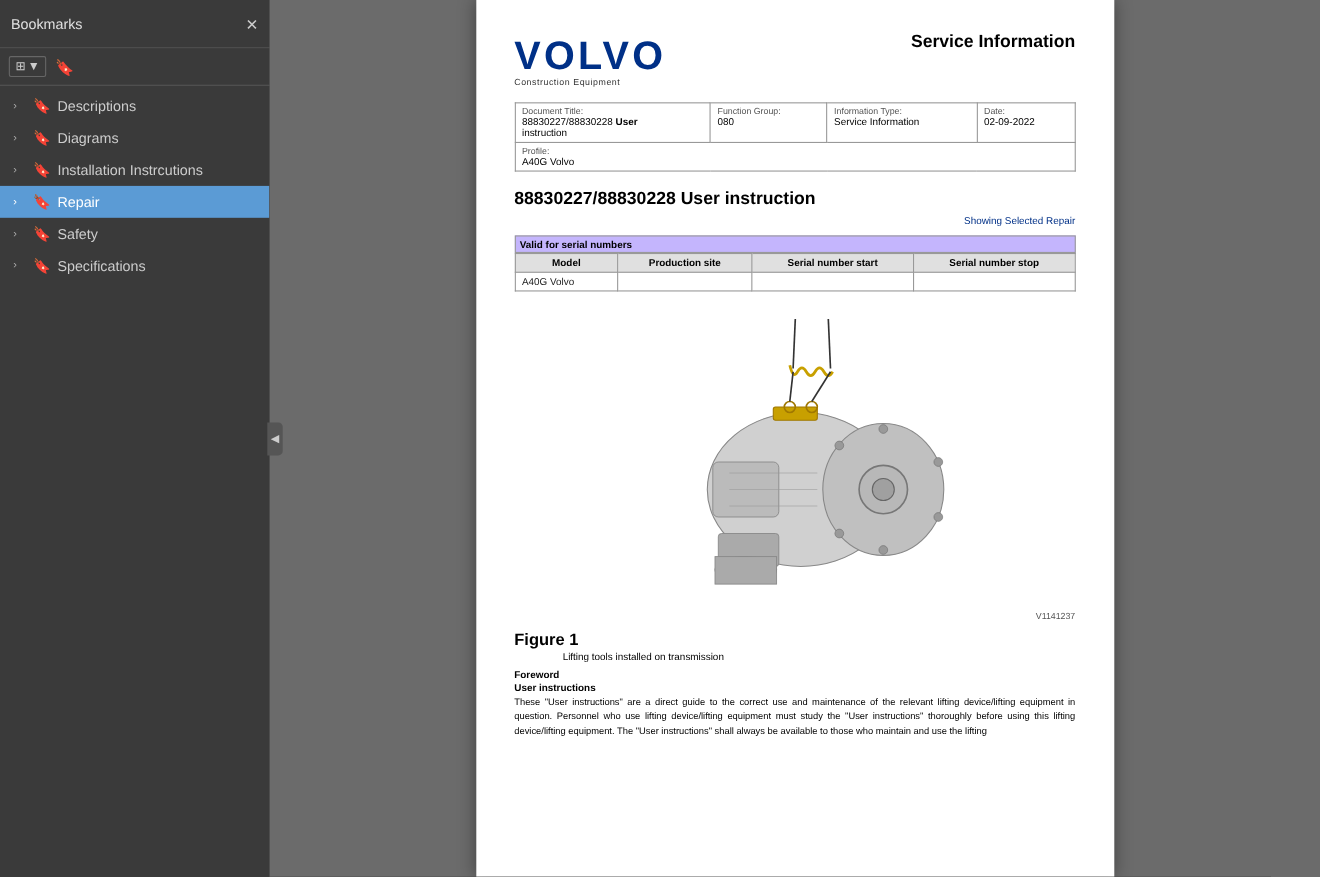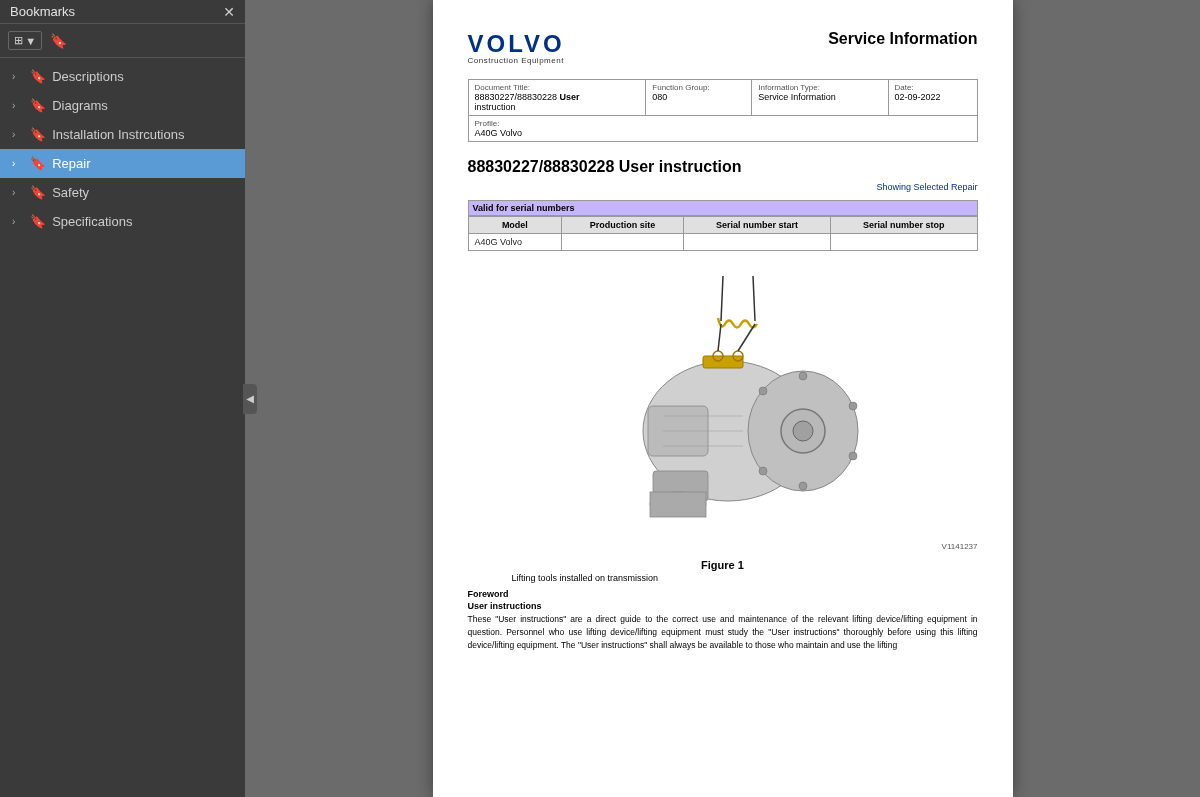--- a/index.html
+++ b/index.html
@@ -16,21 +16,21 @@
       position: relative;
     }
 
     .sidebar-header {
       display: flex;
       align-items: center;
       justify-content: space-between;
       padding: 6px 10px;
       background: #3a3a3a;
       border-bottom: 1px solid #555;
-      height: 24px;
+      height: 44px;
     }
 
     .sidebar-title {
       color: #e0e0e0;
       font-size: 13px;
       font-weight: 400;
     }
 
     .close-btn {
       color: #ccc;
@@ -165,21 +165,21 @@
       align-items: flex-start;
       margin-bottom: 14px;
     }
 
     .volvo-logo {
       display: flex;
       flex-direction: column;
     }
 
     .volvo-text {
-      font-size: 24px;
+      font-size: 36px;
       font-weight: 900;
       letter-spacing: 3px;
       color: #003087;
       font-family: Arial, sans-serif;
     }
 
     .volvo-sub {
       font-size: 8px;
       color: #333;
       letter-spacing: 0.5px;
@@ -305,24 +305,23 @@
     .image-caption-right {
       position: absolute;
       bottom: 0;
       right: 0;
       font-size: 8px;
       color: #555;
     }
 
     
     .figure-caption {
-      font-size: 11px;
+      font-size: 15px;
       color: #000;
       margin-bottom: 2px;
-      text-align: center;
     }
 
     .figure-caption strong {
       font-weight: bold;
     }
 
     .figure-sub {
       font-size: 9px;
       color: #000;
       margin-bottom: 6px;

